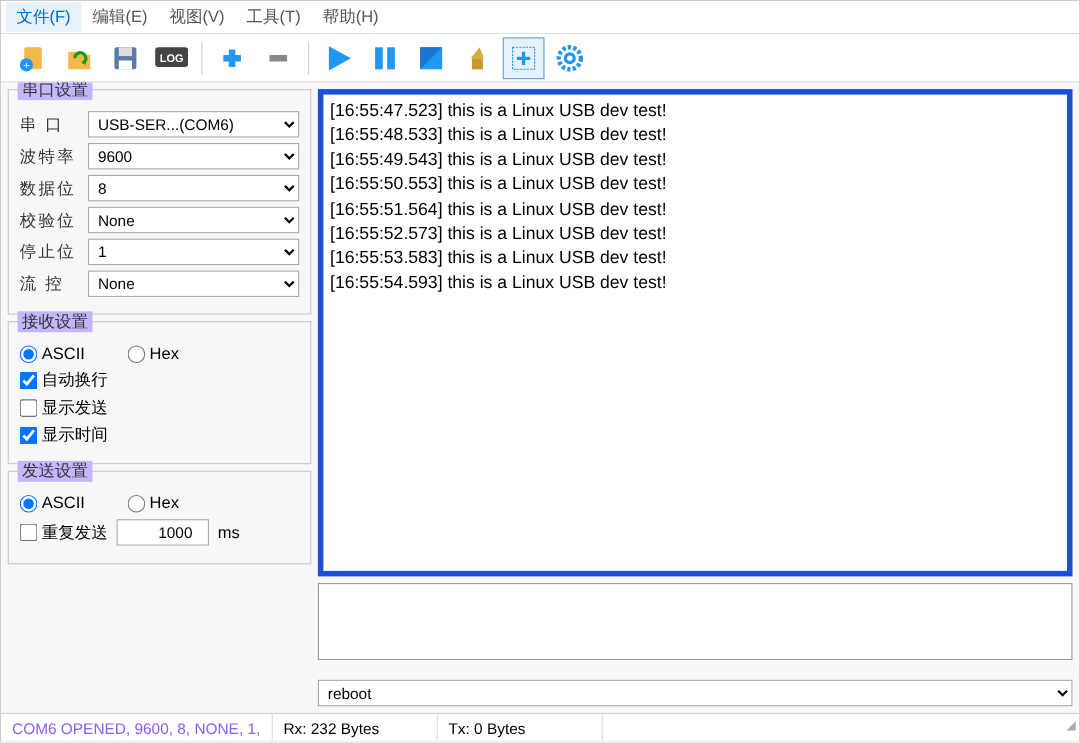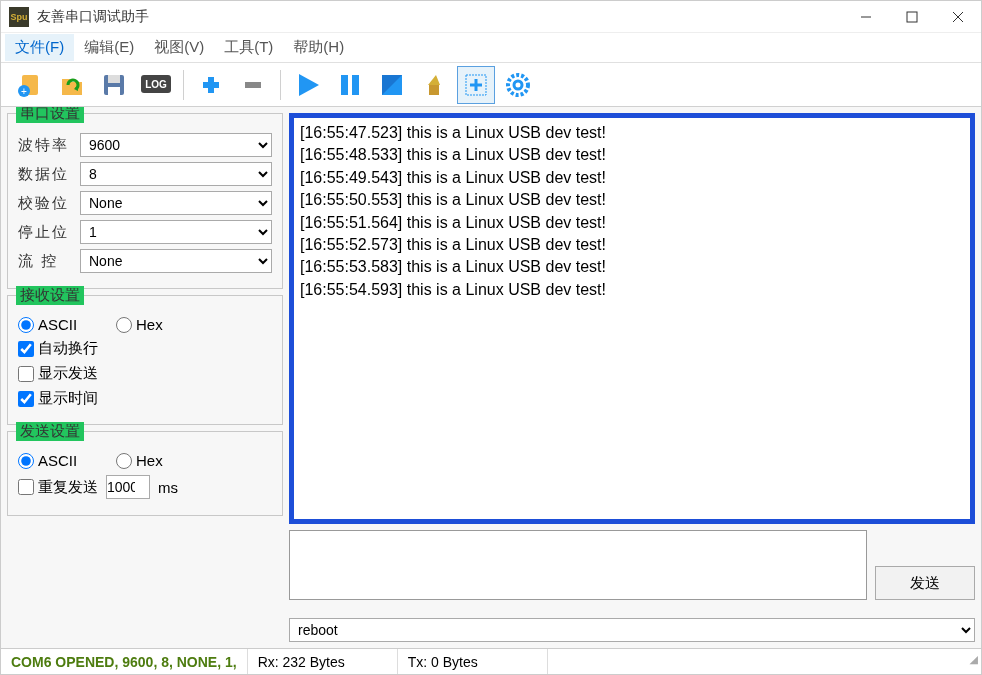--- a/index.html
+++ b/index.html
@@ -95,21 +95,21 @@
 .groupbox {
   border: 1px solid #c8c8c8;
   padding: 14px 10px 10px 10px;
   position: relative;
   background: #f7f7f7;
 }
 .groupbox .legend {
   position: absolute;
   top: -10px;
   left: 8px;
-  background: #22c55e;
+  background: #c4b5fd;
   padding: 0 4px;
   font-size: 15px;
   color: #333;
 }
 .form-row {
   display: flex;
   align-items: center;
   margin: 5px 0;
 }
 .form-row label {
@@ -196,66 +196,44 @@
   align-items: center;
   font-size: 14px;
 }
 .statusbar .cell {
   padding: 0 10px;
   border-right: 1px solid #ddd;
   height: 100%;
   display: flex;
   align-items: center;
 }
-.statusbar .conn { color: #4d7c0f; font-weight: 700; }
+.statusbar .conn { color: #8b5cf6; font-weight: 400; }
 .grip {
   margin-left: auto;
   width: 18px; height: 18px;
   color: #aaa;
   font-size: 11px;
   text-align: right;
   padding-right: 3px;
 }
 .spin {
-  width: 44px;
+  width: 84px;
   height: 24px;
   border: 1px solid #aaa;
   text-align: right;
   padding-right: 14px;
   background: #fff;
   font-size: 14px;
 }
 </style>
 </head>
 <body>
 
 <div class="window">
 
-  <div class="titlebar">
-    <div class="app-icon">Spu</div>
-    <div class="title">友善串口调试助手</div>
-    <div class="win-btns">
-      <div class="win-btn">
-        <svg width="12" height="12">
-            <line x1="1" y1="6" x2="11" y2="6" stroke="#333" stroke-width="1"></line>
-          </svg>
-      </div>
-      <div class="win-btn">
-        <svg width="12" height="12">
-            <rect x="1" y="1" width="10" height="10" fill="none" stroke="#333" stroke-width="1"></rect>
-          </svg>
-      </div>
-      <div class="win-btn">
-        <svg width="12" height="12">
-            <line x1="1" y1="1" x2="11" y2="11" stroke="#333"></line>
-            <line x1="11" y1="1" x2="1" y2="11" stroke="#333"></line>
-          </svg>
-      </div>
-    </div>
-  </div>
 
   <div class="menubar">
     <div class="menu-item">文件(F)</div>
     <div class="menu-item">编辑(E)</div>
     <div class="menu-item">视图(V)</div>
     <div class="menu-item">工具(T)</div>
     <div class="menu-item">帮助(H)</div>
   </div>
 
   <div class="toolbar">
@@ -337,20 +315,24 @@
         </svg>
     </div>
   </div>
 
   <div class="body-area">
 
     <div class="sidebar">
 
       <div class="groupbox">
         <div class="legend">串口设置</div>
+        <div class="form-row">
+          <label>串  口</label>
+          <select><option>USB-SER...(COM6)</option></select>
+        </div>
         <div class="form-row">
           <label>波特率</label>
           <select><option>9600</option></select>
         </div>
         <div class="form-row">
           <label>数据位</label>
           <select><option>8</option></select>
         </div>
         <div class="form-row">
           <label>校验位</label>
@@ -426,21 +408,20 @@
       <div class="rx-area" id="rx">[16:55:47.523] this is a Linux USB dev test!
 [16:55:48.533] this is a Linux USB dev test!
 [16:55:49.543] this is a Linux USB dev test!
 [16:55:50.553] this is a Linux USB dev test!
 [16:55:51.564] this is a Linux USB dev test!
 [16:55:52.573] this is a Linux USB dev test!
 [16:55:53.583] this is a Linux USB dev test!
 [16:55:54.593] this is a Linux USB dev test!</div>
       <div class="tx-row">
         <textarea class="tx-area" style=""></textarea>
-        <button class="send-btn">发送</button>
       </div>
       <div class="cmd-row">
         <select><option>reboot</option></select>
       </div>
     </div>
 
   </div>
 
   <div class="statusbar">
     <div class="cell conn">COM6 OPENED, 9600, 8, NONE, 1,</div>

